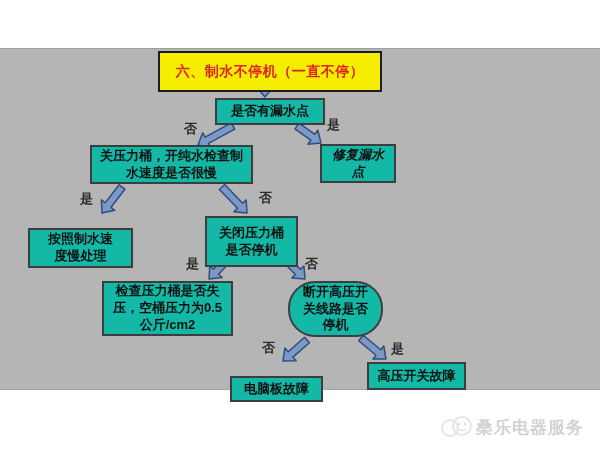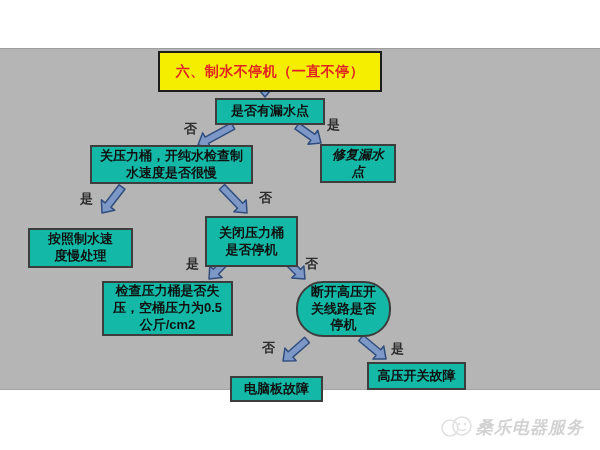--- a/index.html
+++ b/index.html
@@ -26,39 +26,39 @@
     box-sizing:border-box;display:flex;align-items:center;justify-content:center;
     text-align:center;font-size:13px;font-weight:bold;color:#101010;
     line-height:1.3;white-space:pre-line;padding:1px 2px;
   }
   .n-leak{left:215px;top:98px;width:110px;height:27px;}
   .n-speed{left:90px;top:145px;width:163px;height:39px;}
   .n-fix{left:320px;top:144px;width:76px;height:39px;font-style:italic;}
   .n-slow{left:28px;top:216px;width:105px;height:40px;margin-top:12px;}
   .n-tankstop{left:205px;top:216px;width:93px;height:51px;}
   .n-checkpress{left:102px;top:281px;width:131px;height:55px;}
-  .n-disconnect{left:296px;top:281px;width:95px;height:56px;border-radius:27px;}
+  .n-disconnect{left:288px;top:281px;width:95px;height:56px;border-radius:27px;}
   .n-board{left:230px;top:364px;width:93px;height:26px;margin-top:12px;}
   .n-hpswitch{left:367px;top:362px;width:99px;height:28px;}
   .edge-label{
     position:absolute;font-size:13px;font-weight:bold;color:#2b2b2b;
   }
   .el-no1{left:184px;top:120px;}
   .el-yes1{left:327px;top:116px;}
   .el-yes2{left:80px;top:190px;}
   .el-no2{left:259px;top:189px;}
   .el-yes3{left:186px;top:255px;}
   .el-no3{left:305px;top:255px;}
   .el-no4{left:262px;top:339px;}
   .el-yes4{left:391px;top:340px;}
   .arrow-layer{position:absolute;left:0;top:0;width:600px;height:450px;pointer-events:none;}
   .watermark{
     position:absolute;right:16px;top:411px;height:32px;
     display:flex;align-items:center;gap:2px;
-    color:#d2d2d2;font-size:17px;font-weight:bold;letter-spacing:1px;font-style:italic;
+    color:#d2d2d2;font-size:17px;font-weight:bold;letter-spacing:1px;
   }
   .wm-icon{opacity:0.9;}
 </style>
 </head>
 <body>
 
 <div class="stage">
 
   <div class="panel"></div>
 

